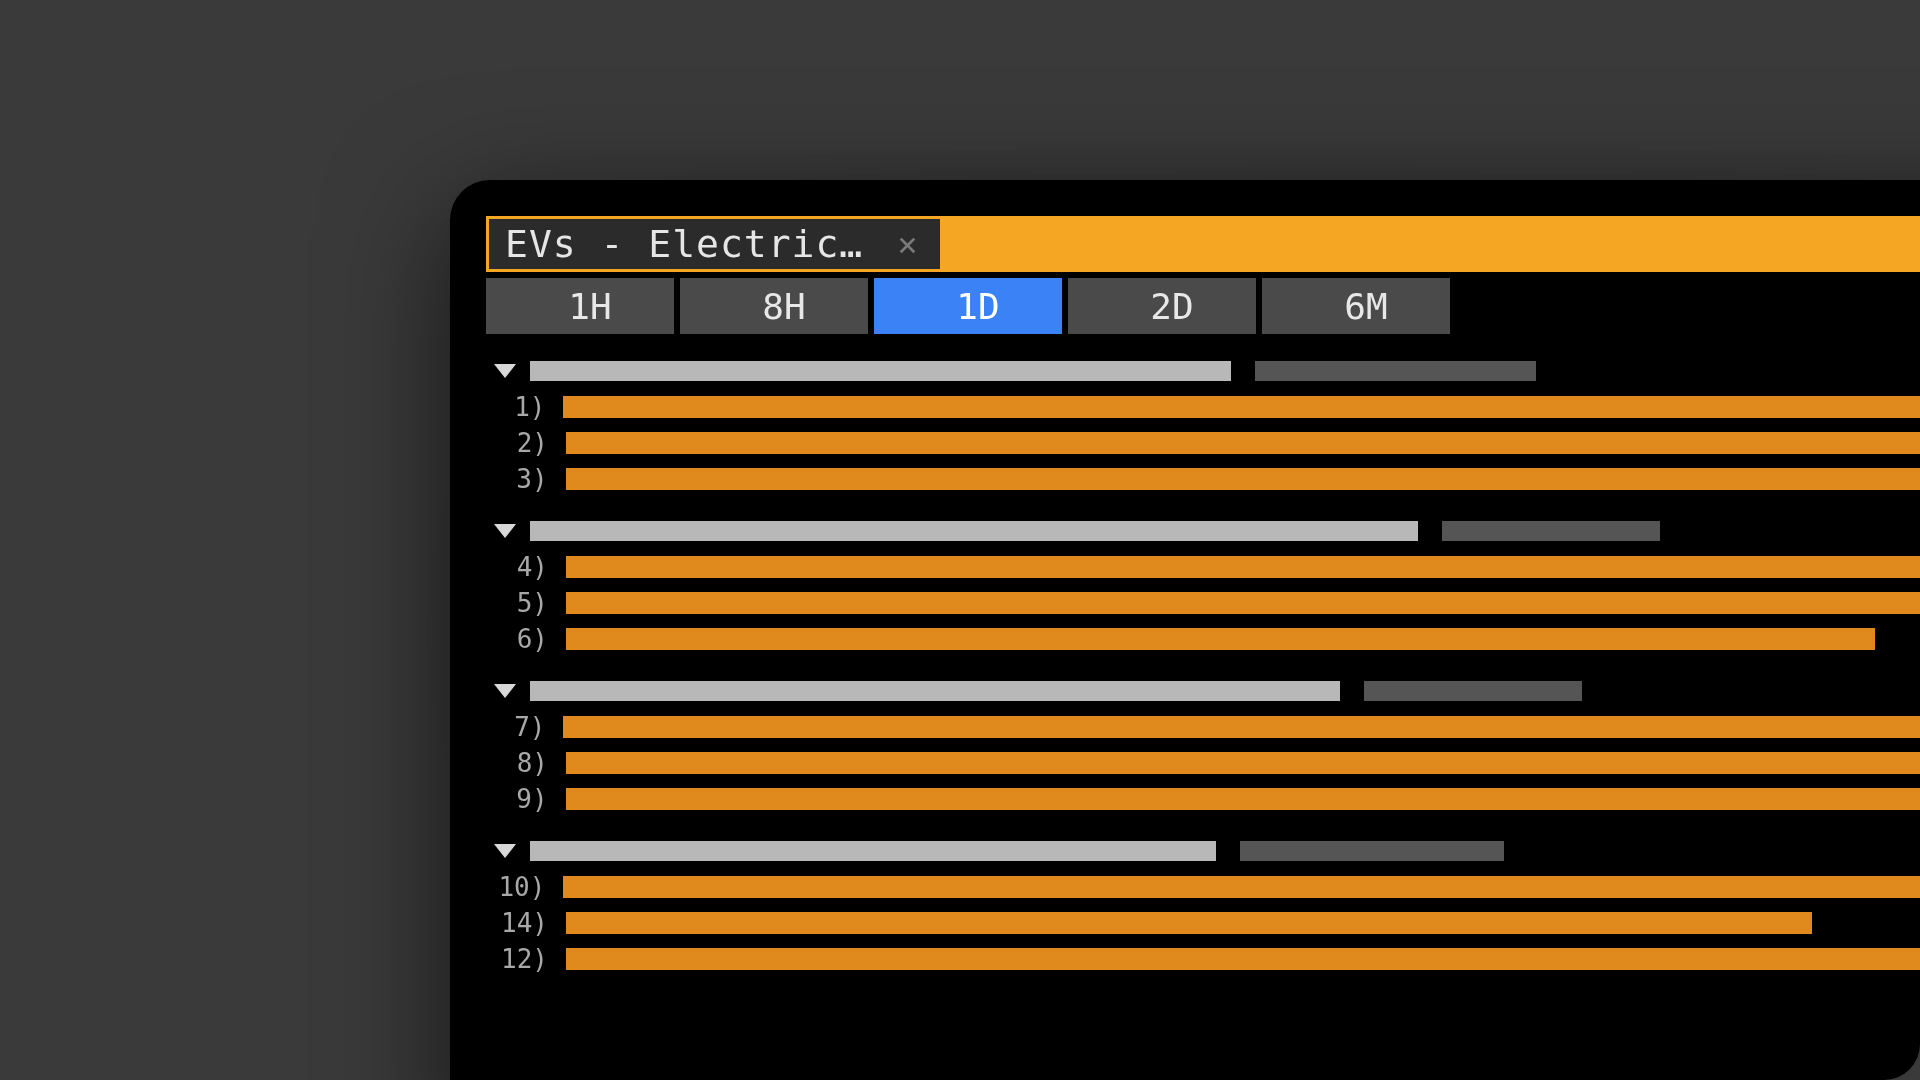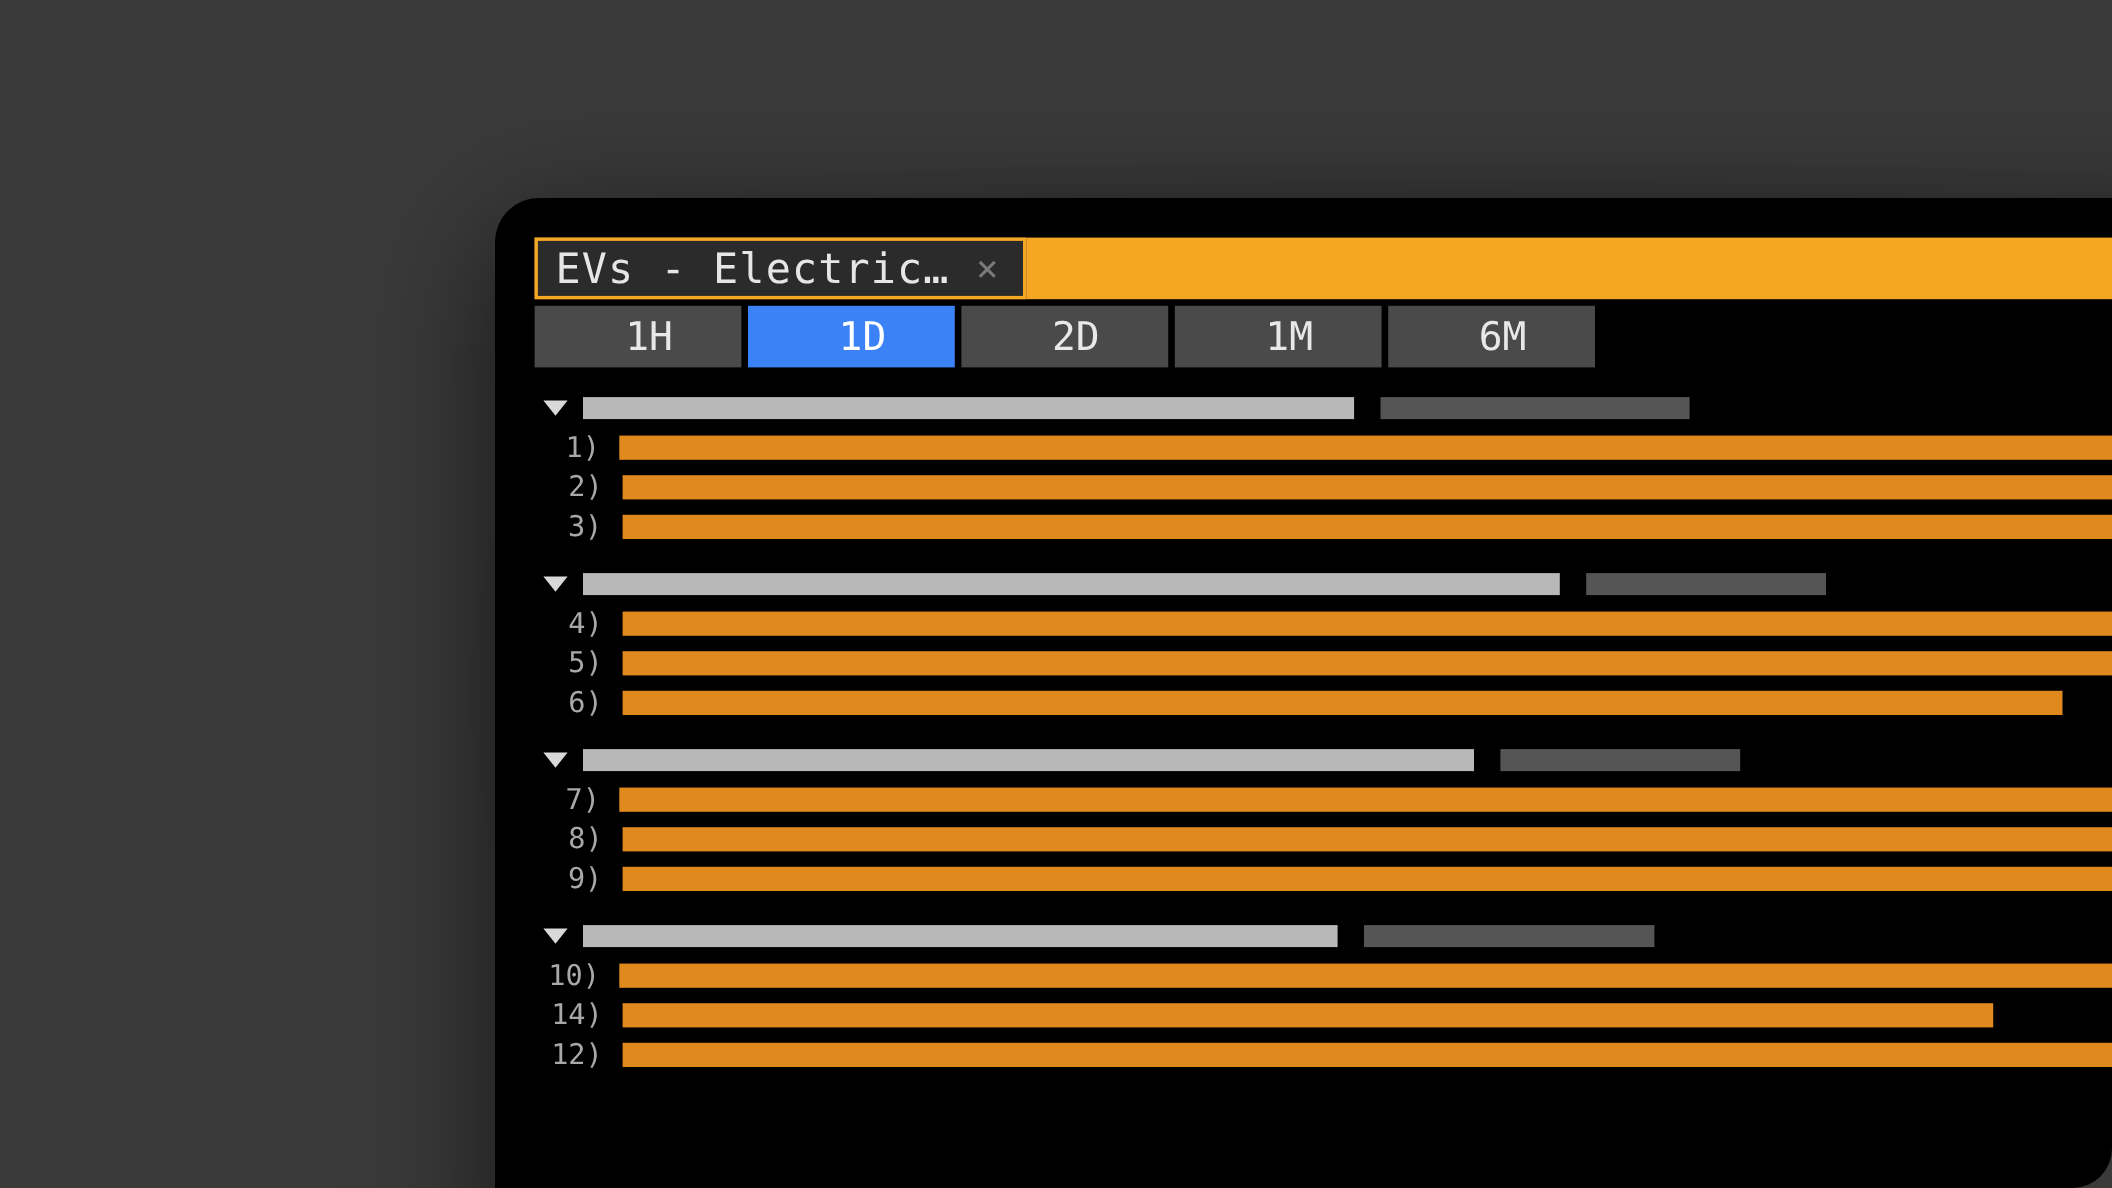--- a/index.html
+++ b/index.html
@@ -41,21 +41,21 @@
 
   
   .titlebar {
     display: flex;
     height: 56px;
     background: #f5a623;
   }
   .tab {
     display: flex;
     align-items: center;
-    gap: 24px;
+    gap: 34px;
     border: 3px solid #f5a623;
     background: #2b2b2b;
     padding: 0 22px 0 16px;
   }
   .tab-label {
     color: #e6e6e6;
     font-size: 38px;
     letter-spacing: 1px;
     white-space: nowrap;
   }
@@ -138,23 +138,23 @@
 
     <div class="titlebar">
       <div class="tab">
         <span class="tab-label">EVs - Electric…</span>
         <span class="tab-close">×</span>
       </div>
     </div>
 
     <div class="ranges" id="ranges">
         <div class="range-btn">1H</div>
+        <div class="range-btn">8H</div>
         <div class="range-btn active">1D</div>
         <div class="range-btn">2D</div>
-        <div class="range-btn">1M</div>
         <div class="range-btn">6M</div>
       </div>
 
     <div class="list" id="list">
         <div class="group">
           <div class="group-header">
             <div class="disclosure"></div>
             <div class="hdr-bar-a" style="width: 45%;"></div>
             <div class="hdr-bar-b" style="width: 18%;"></div>
           </div>

